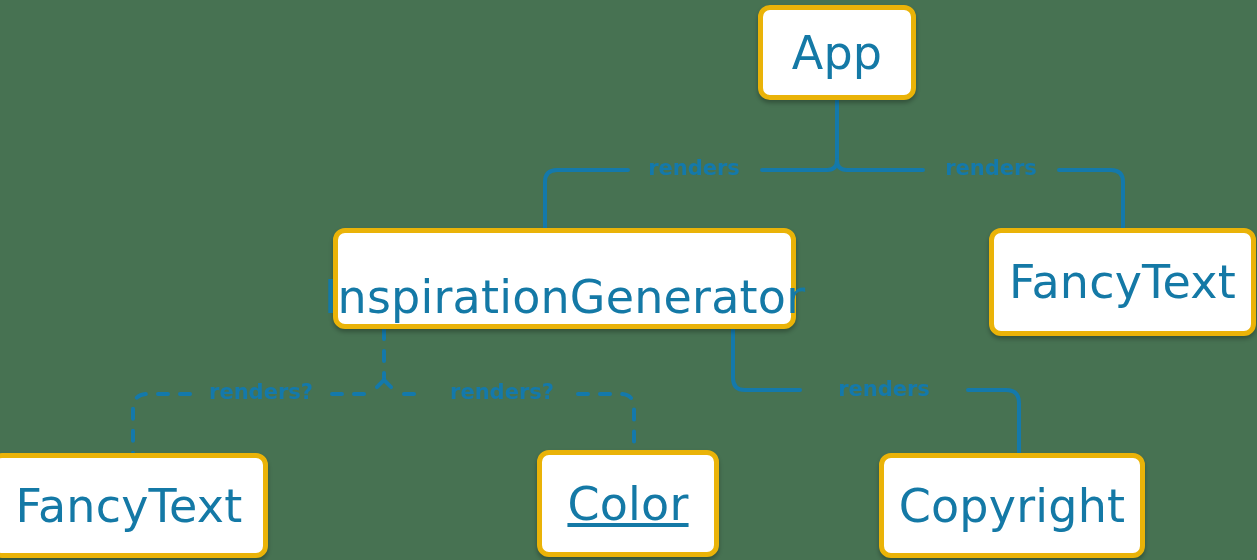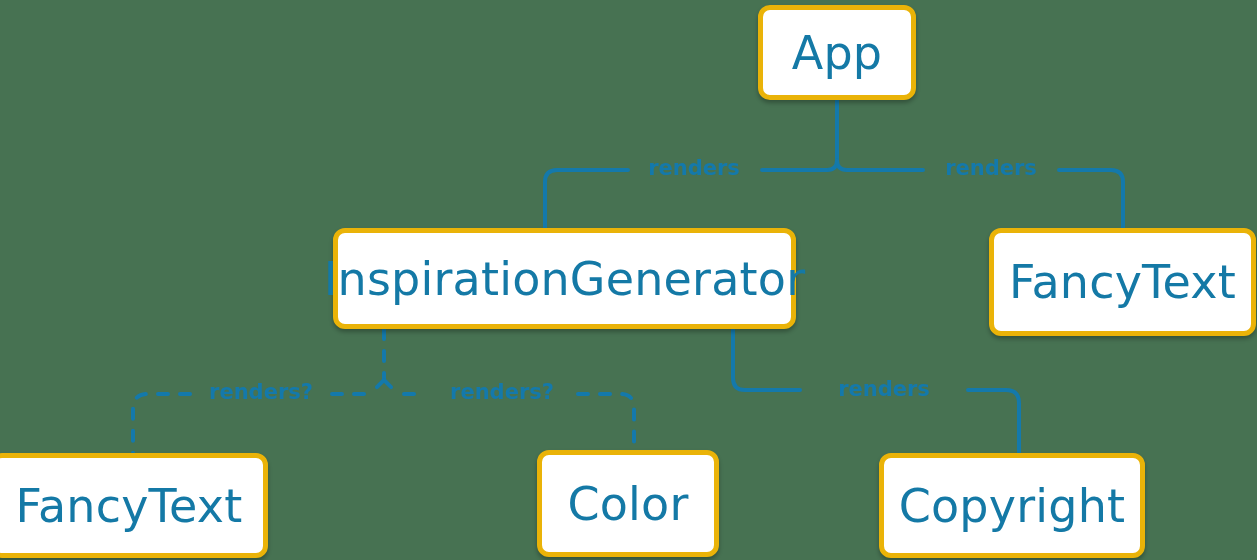--- a/index.html
+++ b/index.html
@@ -74,33 +74,33 @@
 
     <path d="M 404 394 L 426 394 M 578 394 L 620 394 Q 634 394 634 408 L 634 450" fill="none" stroke="#1479ab" stroke-width="4" stroke-linecap="round" stroke-dasharray="10 12"></path>
 
     <path d="M 733 329 L 733 378 Q 733 390 745 390 L 800 390 M 968 390 L 1006 390 Q 1019 390 1019 403 L 1019 453" fill="none" stroke="#1479ab" stroke-width="4" stroke-linecap="round"></path>
   </svg>
 
   <div class="node" style="left:758px; top:5px; width:158px; height:95px;">
     <span>App</span>
   </div>
 
-  <div class="node" style="left:333px; top:228px; width:463px; height:101px;">
+  <div class="node" style="left:333px; top:228px; width:463px; height:101px;align-items:flex-end;">
     <span>InspirationGenerator</span>
   </div>
 
   <div class="node" style="left:989px; top:228px; width:267px; height:108px;">
     <span>FancyText</span>
   </div>
 
   <div class="node" style="left:-10px; top:453px; width:278px; height:105px;">
     <span>FancyText</span>
   </div>
 
-  <div class="node" style="left:537px; top:450px; width:182px; height:107px;">
+  <div class="node" style="left:537px; top:450px; width:182px; height:107px;text-decoration:underline;">
     <span>Color</span>
   </div>
 
   <div class="node" style="left:879px; top:453px; width:266px; height:105px;align-items:center;">
     <span>Copyright</span>
   </div>
 
   <div class="edge-label" style="left:694px; top:168px;">renders</div>
 
   <div class="edge-label" style="left:991px; top:168px;">renders</div>

